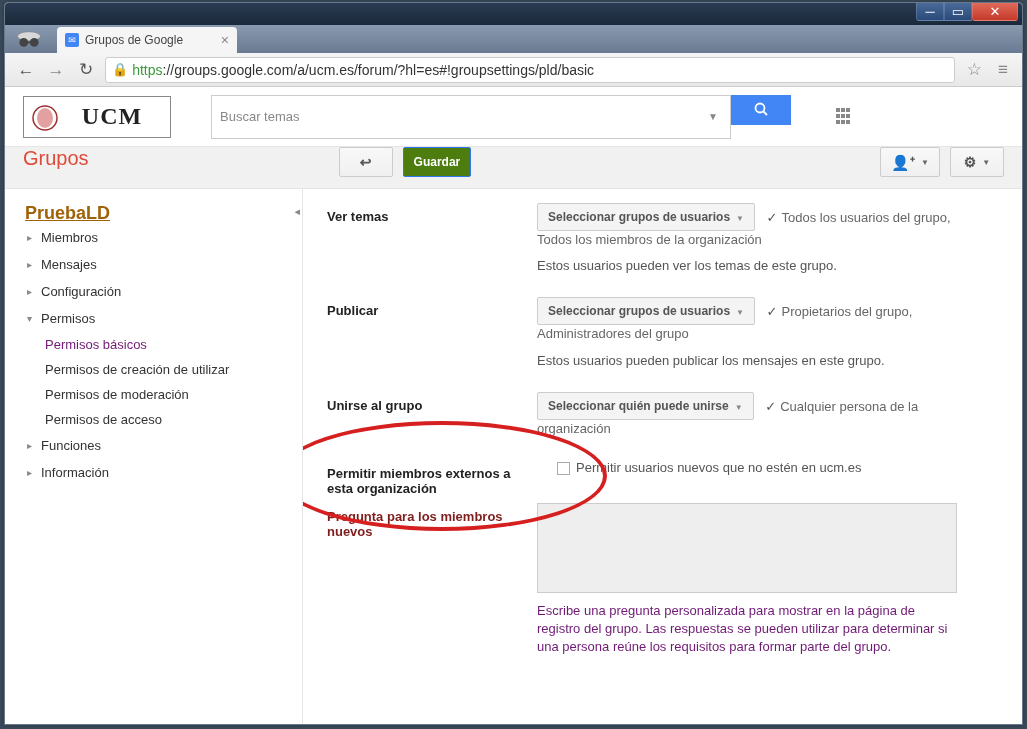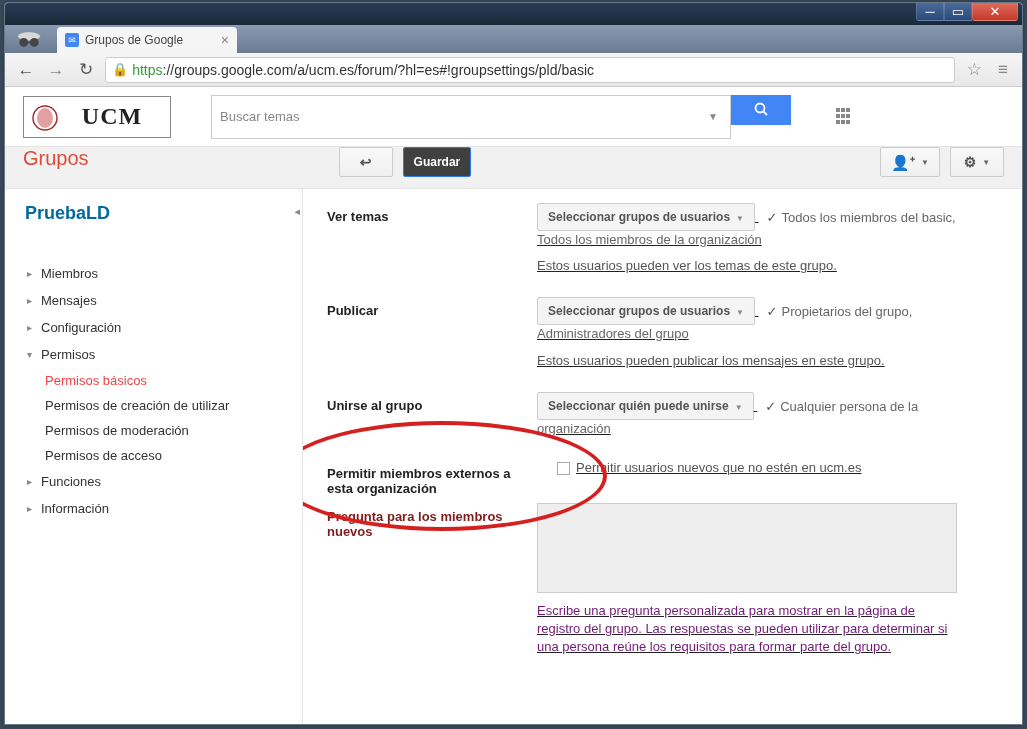--- a/index.html
+++ b/index.html
@@ -40,43 +40,43 @@
   .search-input { flex: 1; height: 44px; border: 1px solid #ccc; padding: 0 8px; font-size: 13px; color: #888; display:flex; align-items:center; justify-content:space-between;}
   .search-drop { color:#888; font-size:10px; padding-right:4px;}
   .search-btn { width: 60px; height: 30px; background: #4285f4; display:flex; align-items:center; justify-content:center; color:#fff; font-size:15px;}
   .apps-icon { margin-left: auto; margin-right: 30px; width: 18px; height: 18px; display:flex; flex-wrap:wrap; gap:1px;}
   .apps-icon span { width:4px; height:4px; background:#888;}
   
   .app-toolbar { height: 42px; background: #f1f1f1; border-bottom: 1px solid #e5e5e5; display:flex; padding: 0 18px;}
   .toolbar-title { color: #dd4b39; font-size: 20px; }
   .toolbar-spacer { flex: 1; }
   .tb-btn { height: 30px; min-width: 54px; background: linear-gradient(#f8f8f8,#f0f0f0); border:1px solid #ccc; border-radius:2px; display:flex; align-items:center; justify-content:center; font-size:14px; color:#555; margin-left:10px; padding:0 10px; font-weight:bold;}
-  .tb-btn.save { background: #404040; border-color:#3079ed; color:#fff; font-size:12px; font-weight:bold;}
+  .tb-btn.save { background: #4d7c0f; border-color:#3079ed; color:#fff; font-size:12px; font-weight:bold;}
   .tb-btn.drop::after { content:"▼"; font-size:8px; margin-left:6px; color:#666;}
   .person-add-icon { font-size: 15px; }
   
   .main-area { display:flex; height: calc(100% - 102px);}
   
   
   .sidebar { width: 298px; border-right: 1px solid #e5e5e5; padding: 14px 0 0 20px; position: relative; }
   .collapse-caret { position: absolute; right: 2px; top: 16px; color: #888; font-size: 11px;}
-  .group-name { font-size: 18px; font-weight: bold; color: #0369a1; margin-bottom: 36px;}
+  .group-name { font-size: 18px; font-weight: bold; color: #a16207;  text-decoration: underline;}
   .nav-item { color: #333; padding: 6px 0 6px 2px; font-size: 13px; cursor: pointer; display:flex; align-items:center;}
   .nav-item .caret { color:#888; width:14px; font-size:10px; display:inline-block;}
   .nav-item.expanded .caret { transform: none; }
   .nav-sub { padding-left: 20px; }
   .nav-sub .nav-item { padding: 5px 0; }
-  .nav-sub .active { color: #ef4444; }
+  .nav-sub .active { color: #701a75; }
   
   
   .content { flex:1; padding: 14px 24px; overflow-y:auto; position:relative;}
   .setting-row { display:flex; margin-bottom: 22px; align-items:flex-start;}
   .setting-label { width: 210px; font-weight:bold; font-size:13px; color:#222; padding-top:6px;}
   .setting-label.disabled { color:#7f1d1d;}
-  .setting-body { flex:1;text-decoration:underline; }
+  .setting-body { flex:1; }
   .sel-btn { display:inline-block; background:#f4f4f4; border:1px solid #ccc; border-radius:2px; padding: 6px 10px; font-size:12px; font-weight:bold; color:#555; cursor:pointer;}
   .sel-btn::after { content:"▼"; font-size:8px; margin-left:6px; color:#888;}
   .summary-line { display:inline-flex; align-items:center; margin-left:8px; color:#666; font-size:13px; vertical-align:middle;}
   .check { color:#555; margin-right:4px;}
   .desc-line { color:#666; font-size:13px; line-height:1.4;}
   .help-line { color:#555; font-size:13px; margin-top:8px; line-height:1.4;}
   .checkbox { width:13px; height:13px; border:1px solid #aaa; background:#fff; display:inline-block; vertical-align:middle; margin-right:6px;}
   .cb-row { color:#555; font-size:13px;}
   .question-area { width: 420px; height: 90px; border:1px solid #ccc; background:#eee; resize:none; padding:4px; font-size:13px;}
   .question-help { color:#701a75; font-size:13px; margin-top:6px; line-height:1.4; max-width:420px;}
@@ -218,21 +218,21 @@
 
       <div class="content">
         <div class="ellipse-annot"></div>
 
         <div class="setting-row">
           <div class="setting-label">Ver temas</div>
           <div class="setting-body">
             <span class="sel-btn">Seleccionar grupos de usuarios</span>
             <span class="summary-line">
                 <span class="check">✓</span>
-                <span>Todos los miembros del basic,</span>
+                <span>Todos los usuarios del grupo,</span>
               </span>
             <div class="desc-line">Todos los miembros de la organización</div>
             <div class="help-line">Estos usuarios pueden ver los temas de este grupo.</div>
           </div>
         </div>
 
         <div class="setting-row">
           <div class="setting-label">Publicar</div>
           <div class="setting-body">
             <span class="sel-btn">Seleccionar grupos de usuarios</span>

